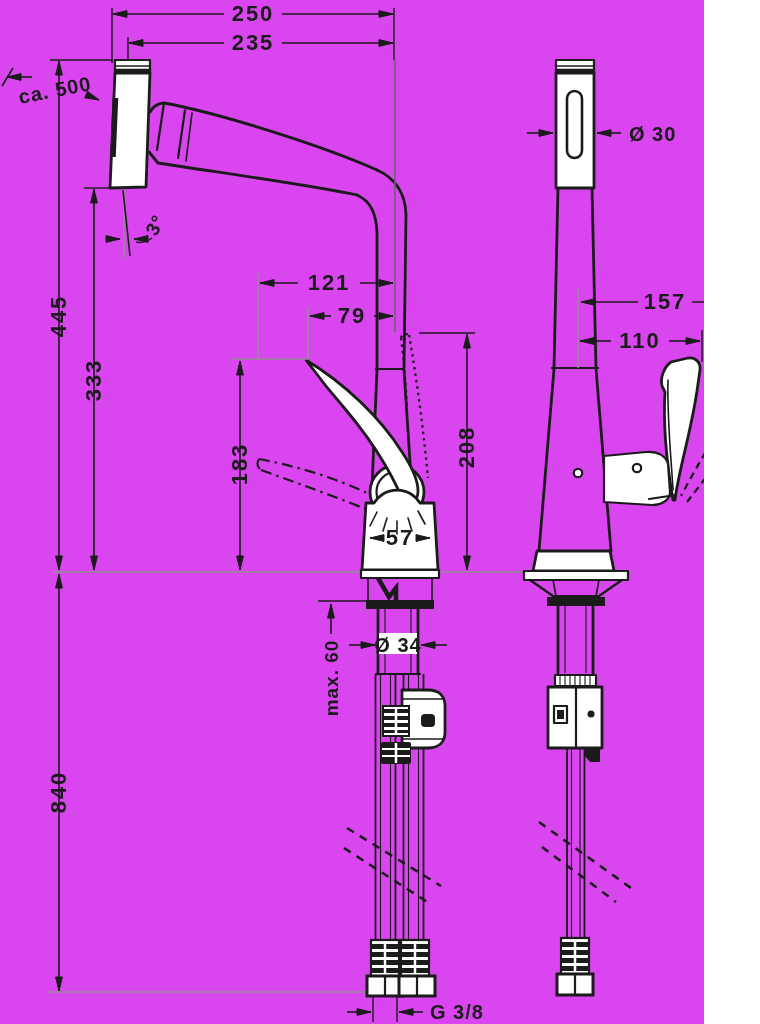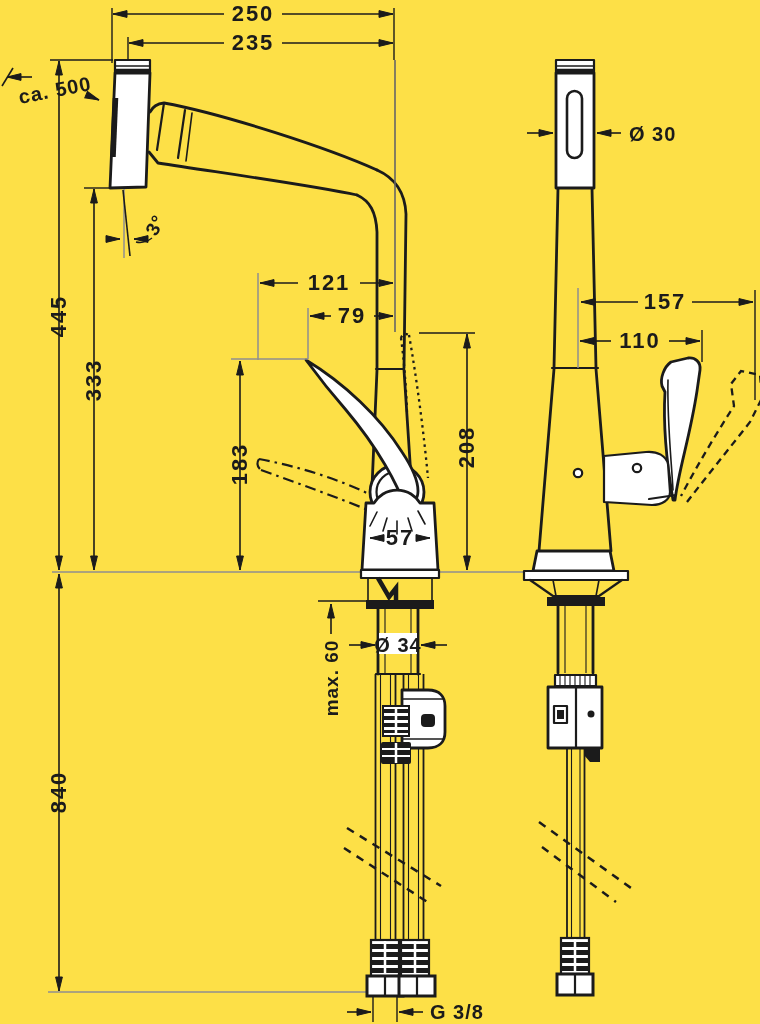--- a/index.html
+++ b/index.html
@@ -1,16 +1,16 @@
 <!DOCTYPE html>
 <html><head>
 <meta charset="utf-8">
 <style>
   html,body{margin:0;padding:0;background:#ffffff;}
-  .page{width:760px;height:1024px;position:relative;background:#fde047;overflow:hidden;}
+  .page{width:704px;height:1024px;position:relative;background:#d946ef;overflow:hidden;}
   svg{display:block;}
   
   .o  {stroke:#1b1b1b;fill:none;stroke-width:2.8;stroke-linecap:round;stroke-linejoin:round;}
   .o2 {stroke:#1b1b1b;fill:none;stroke-width:2.2;stroke-linecap:round;stroke-linejoin:round;}
   .o1 {stroke:#1b1b1b;fill:none;stroke-width:1.6;stroke-linecap:round;}
   .oi {stroke:#1b1b1b;fill:none;stroke-width:1.1;}
   .ow {fill:#ffffff;}
   .fb {fill:#1b1b1b;stroke:none;}
   .d  {stroke:#1b1b1b;fill:none;stroke-width:1.6;}
   .dx {stroke:#1b1b1b;fill:none;stroke-width:1.4;}

